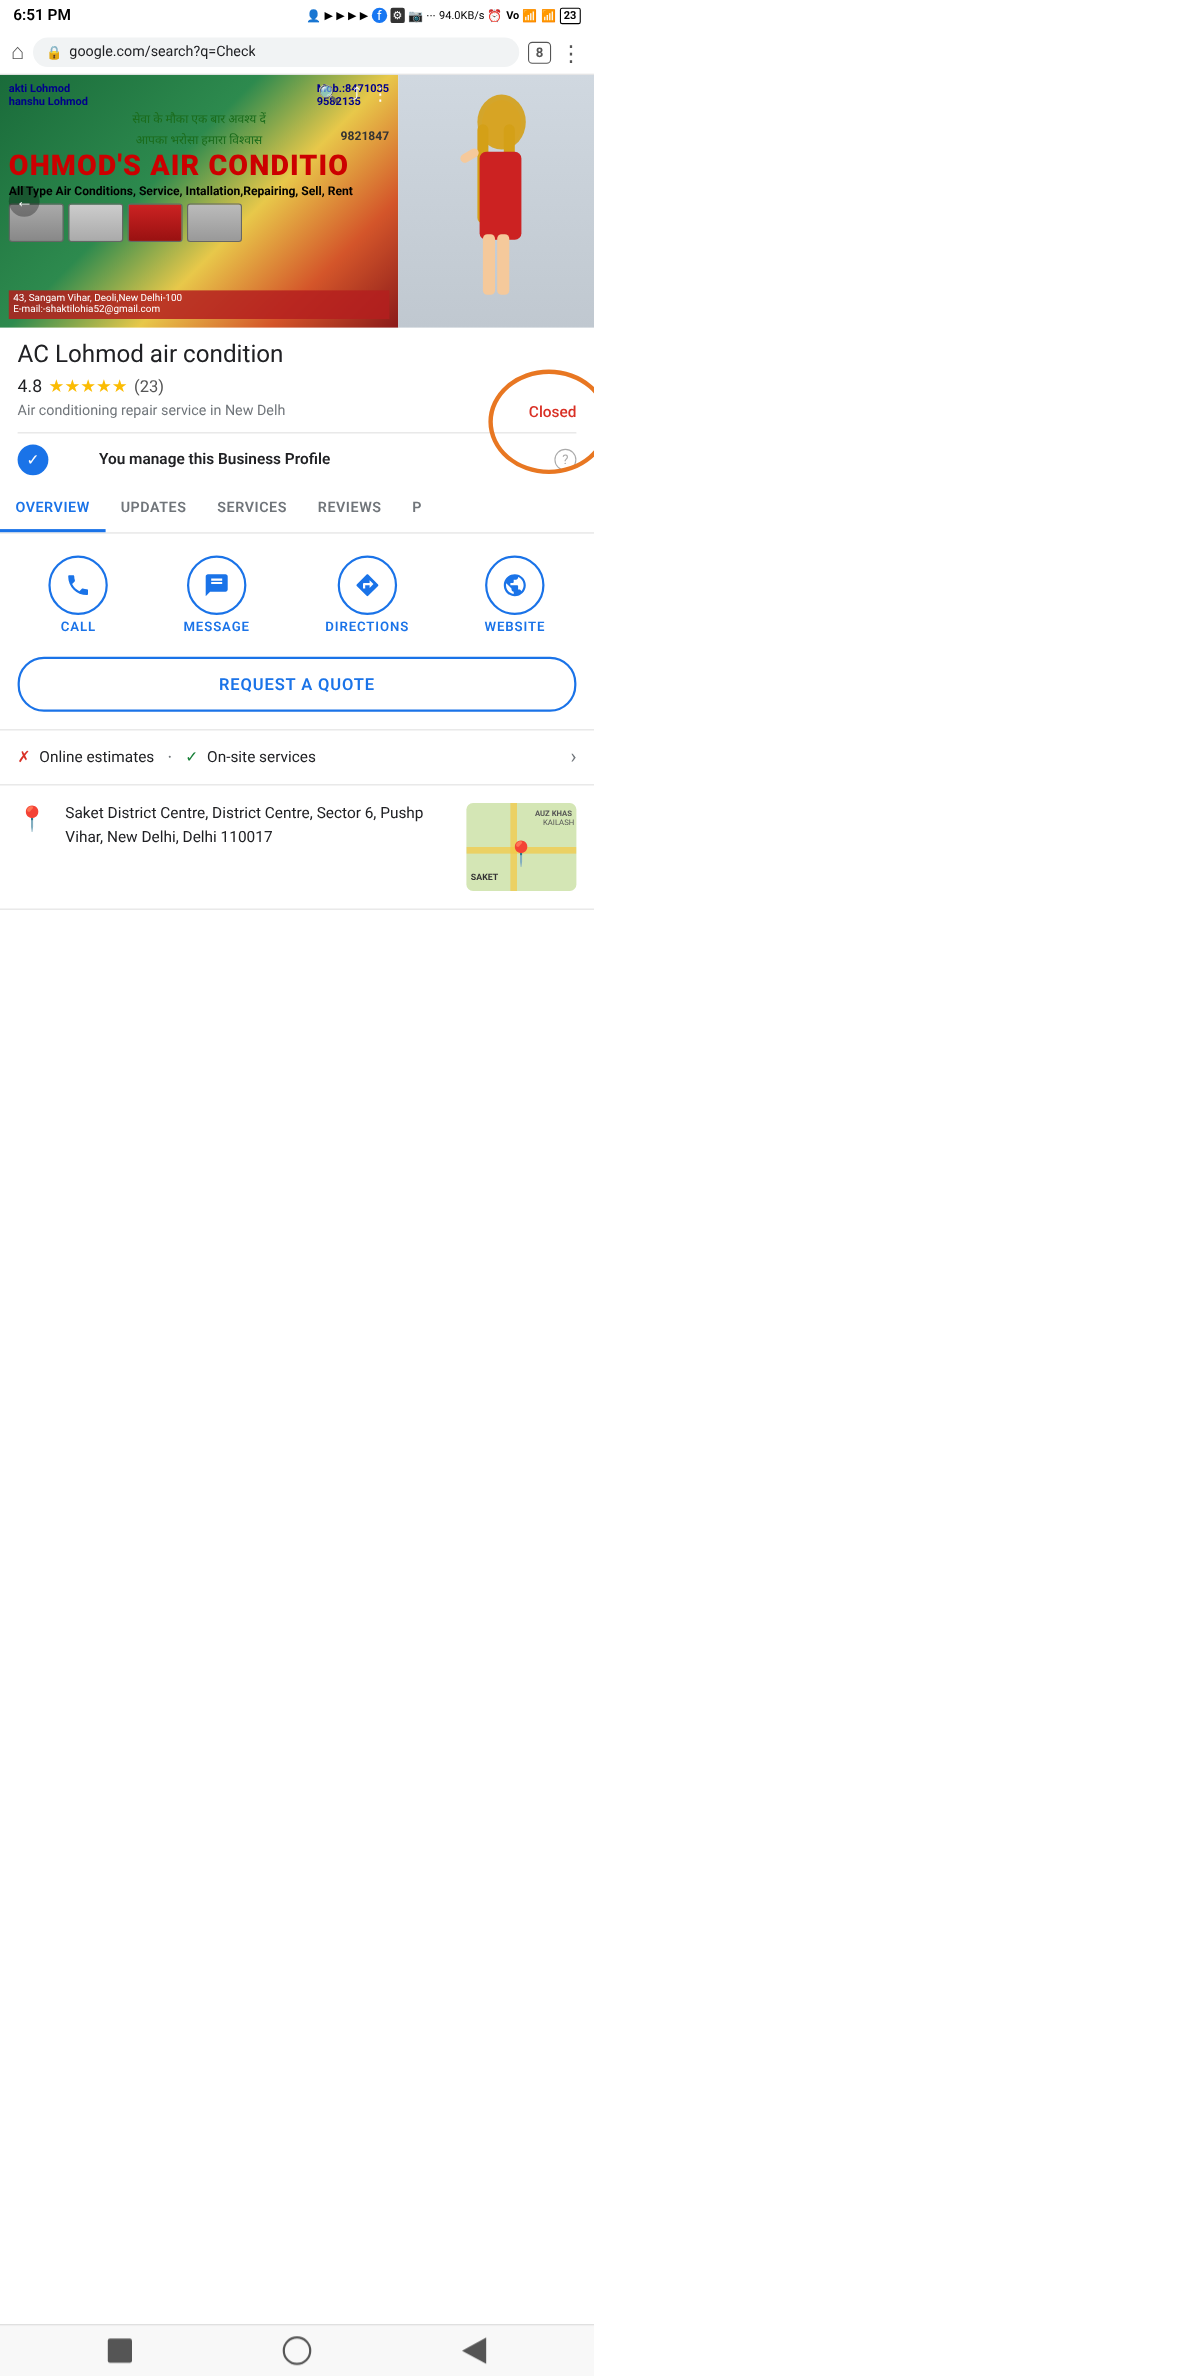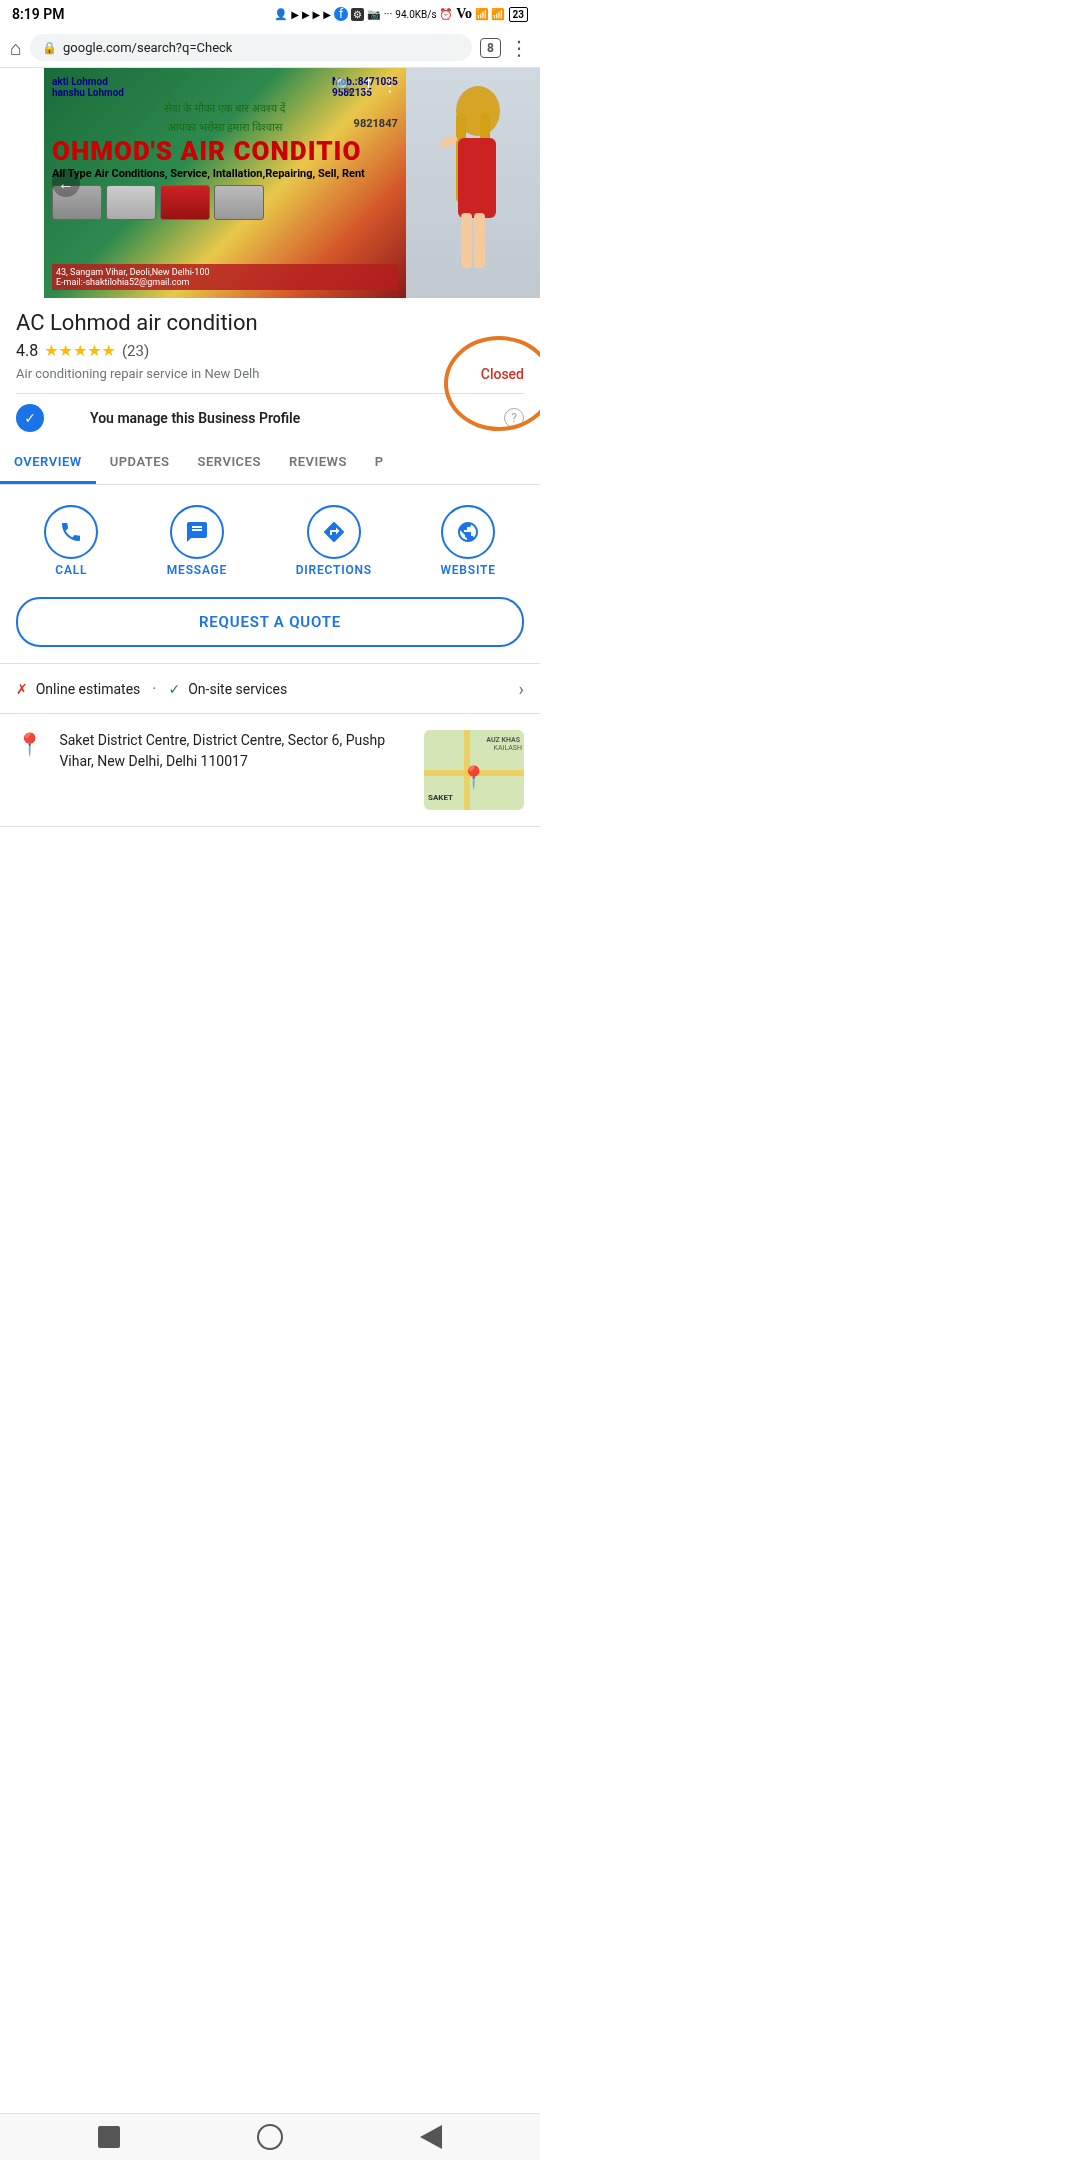--- a/index.html
+++ b/index.html
@@ -87,21 +87,20 @@
       display: flex;
       height: 230px;
       overflow: hidden;
       position: relative;
     }
     .main-image {
       flex: 0 0 67%;
       background: linear-gradient(135deg, #1a6b3a 0%, #2d8a4e 40%, #e8c84a 60%, #d4562a 80%, #8b1a1a 100%);
       position: relative;
       overflow: hidden;
-      margin-left: 44px;
     }
     .main-image-content {
       position: absolute;
       inset: 0;
       display: flex;
       flex-direction: column;
       padding: 8px;
     }
     .img-header {
       display: flex;
@@ -454,34 +453,34 @@
       height: 0;
       border-top: 12px solid transparent;
       border-bottom: 12px solid transparent;
       border-right: 22px solid #555;
     }
   </style>
 </head>
 <body>
 
 <div class="status-bar">
-  <span class="status-time">8:19 PM</span>
+  <span class="status-time">6:51 PM</span>
   <div class="status-icons">
     <span>👤</span>
     <span style="font-size:10px;">▶</span>
     <span style="font-size:10px;">▶</span>
     <span style="font-size:10px;">▶</span>
     <span style="font-size:10px;">▶</span>
     <span style="font-size:12px;background:#1877f2;color:#fff;border-radius:50%;width:14px;height:14px;display:inline-flex;align-items:center;justify-content:center;">f</span>
     <span style="font-size:10px;background:#333;color:#fff;border-radius:2px;padding:1px 2px;">⚙</span>
     <span>📷</span>
     <span>···</span>
     <span style="font-size:10px;">94.0KB/s</span>
     <span>⏰</span>
-    <span style="font-size:14px;font-weight:bold;font-family:Liberation Serif, serif;">Vo</span>
+    <span style="font-size:10px;font-weight:bold;">Vo</span>
     <span>📶</span>
     <span>📶</span>
     <span class="status-battery">23</span>
   </div>
 </div>
 
 <div class="browser-bar">
   <span class="browser-home-icon">⌂</span>
   <div class="browser-url-bar">
     <span class="lock-icon">🔒</span>

